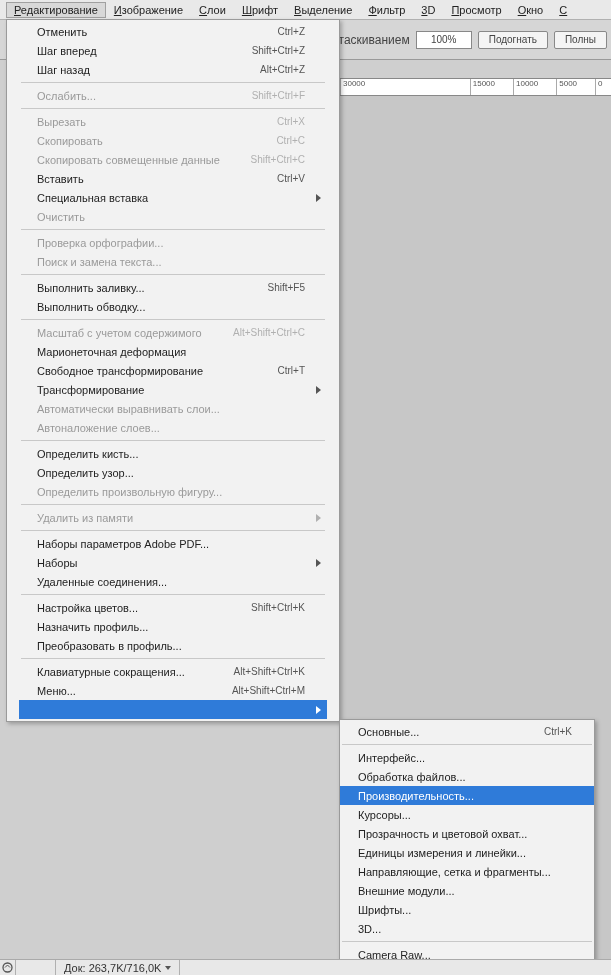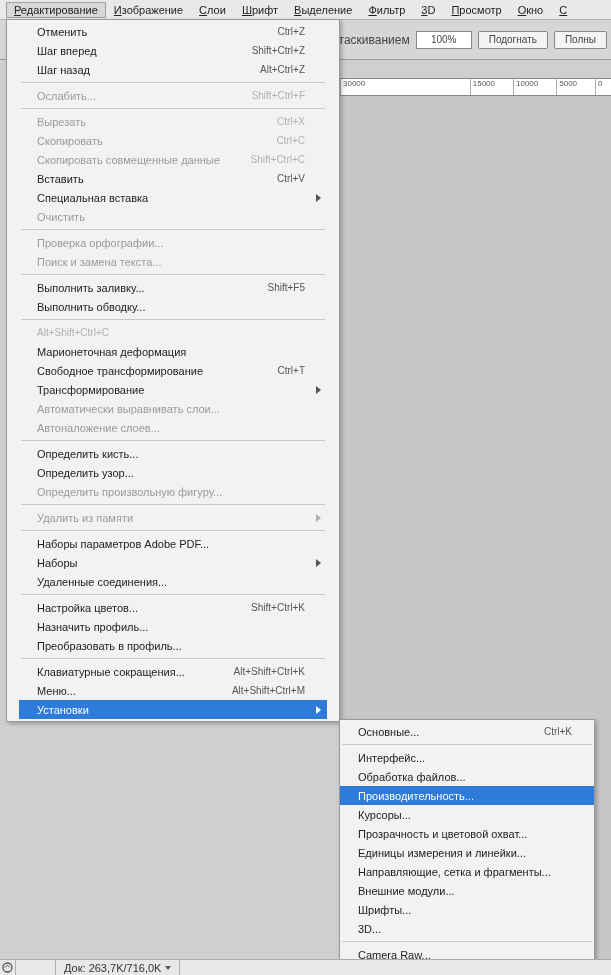--- a/index.html
+++ b/index.html
@@ -132,20 +132,21 @@
     <div class="sep"></div>
     <div class="menu-row">
       <span class="menu-label">Выполнить заливку...</span>
       <span class="shortcut">Shift+F5</span>
     </div>
     <div class="menu-row">
       <span class="menu-label">Выполнить обводку...</span>
     </div>
     <div class="sep"></div>
     <div class="menu-row disabled">
+      <span class="menu-label">Масштаб с учетом содержимого</span>
       <span class="shortcut">Alt+Shift+Ctrl+C</span>
     </div>
     <div class="menu-row">
       <span class="menu-label">Марионеточная деформация</span>
     </div>
     <div class="menu-row">
       <span class="menu-label">Свободное трансформирование</span>
       <span class="shortcut">Ctrl+T</span>
     </div>
     <div class="menu-row">
@@ -198,21 +199,20 @@
     <div class="sep"></div>
     <div class="menu-row">
       <span class="menu-label">Клавиатурные сокращения...</span>
       <span class="shortcut">Alt+Shift+Ctrl+K</span>
     </div>
     <div class="menu-row">
       <span class="menu-label">Меню...</span>
       <span class="shortcut">Alt+Shift+Ctrl+M</span>
     </div>
     <div class="menu-row hover">
-      <span class="menu-label">Установки</span>
       <span class="arrow"></span>
     </div>
   </div>
 
 <div class="submenu" id="prefs-menu">
     <div class="menu-row">
       <span class="menu-label">Основные...</span>
       <span class="shortcut">Ctrl+K</span>
     </div>
     <div class="sep"></div>

